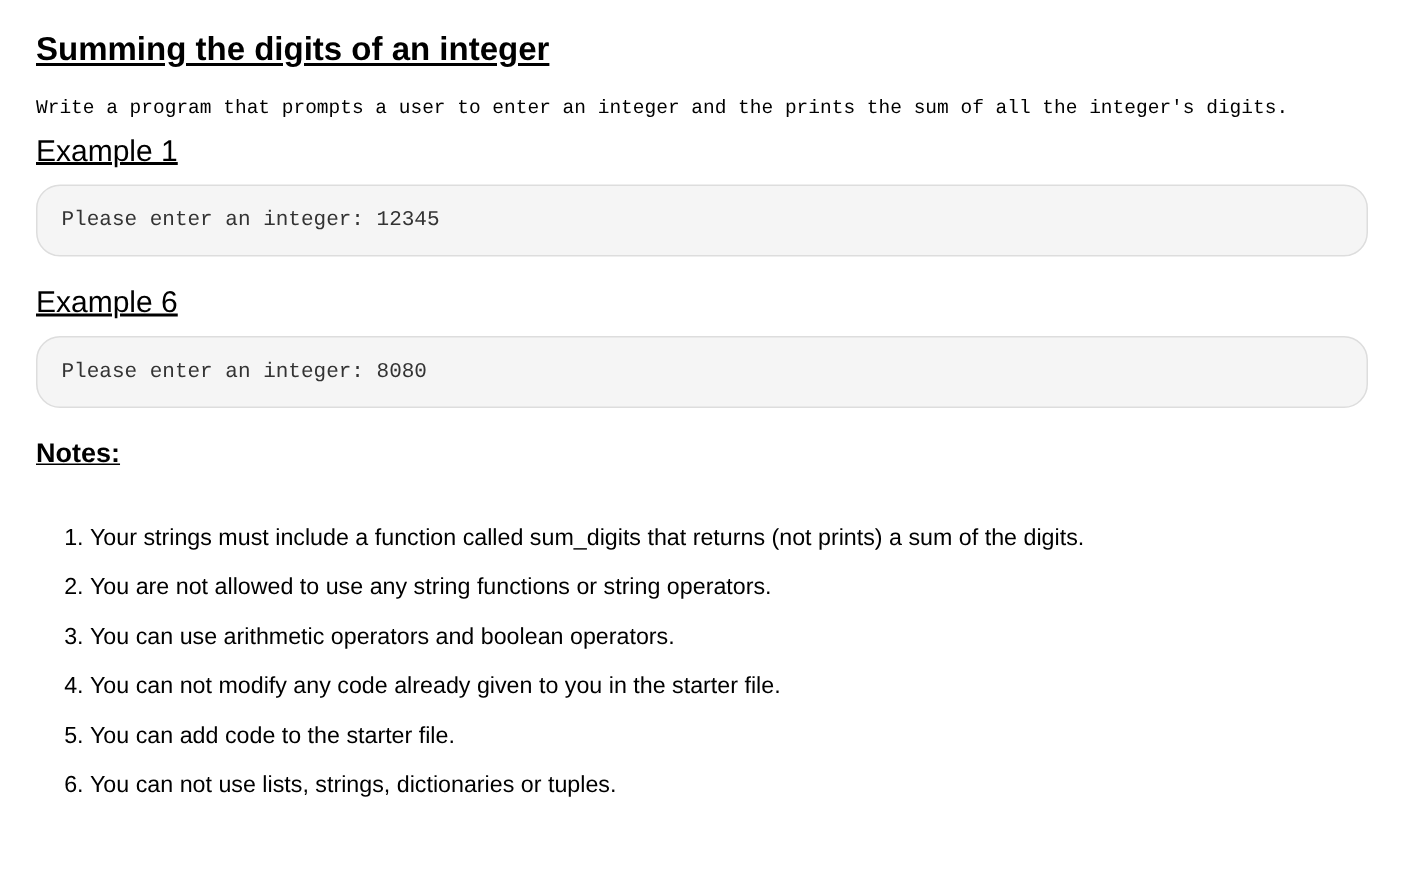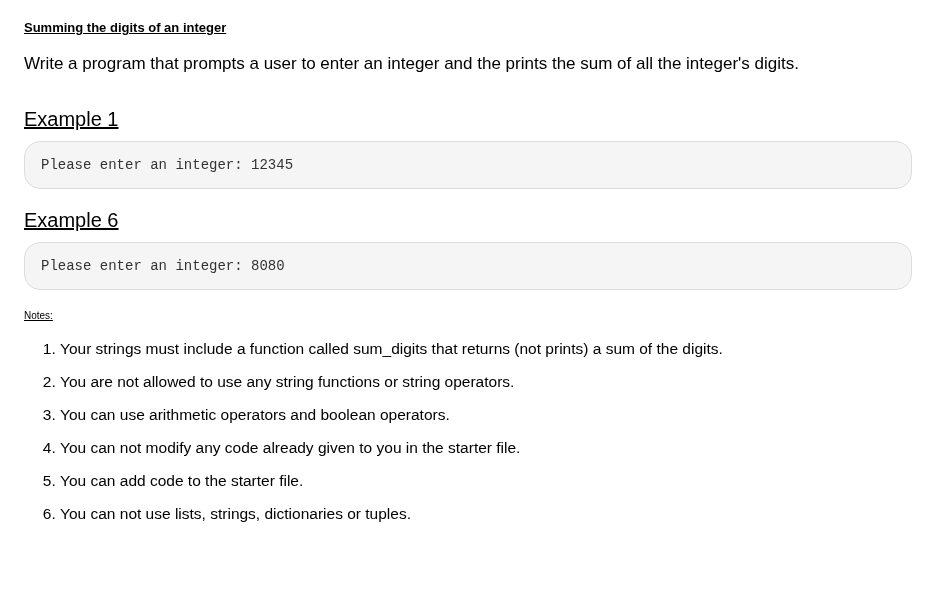--- a/index.html
+++ b/index.html
@@ -11,30 +11,31 @@
     body {
       font-family: Arial, sans-serif;
       font-size: 16px;
       color: #000;
       background: #fff;
       padding: 20px 24px;
       max-width: 936px;
     }
 
     h1 {
-      font-size: 13px;
+      font-size: 22px;
       font-weight: bold;
       text-decoration: underline;
       margin-bottom: 16px;
     }
 
     .description {
-      font-size: 17px;
-      margin-bottom: 31px;
+      font-size: 13px;
+      margin-bottom: 8px;
       line-height: 1.5;
+      font-family: Liberation Mono, monospace;
     }
 
     .example-heading {
       font-size: 20px;
       text-decoration: underline;
       margin-bottom: 10px;
     }
 
     .code-block {
       background: #f5f5f5;
@@ -42,24 +43,24 @@
       border-radius: 16px;
       padding: 12px 16px;
       font-family: 'Courier New', Courier, monospace;
       font-size: 14px;
       color: #333;
       margin-bottom: 20px;
       line-height: 1.6;
     }
 
     .notes-heading {
-      font-size: 10px;
-      font-weight: normal;
+      font-size: 18px;
+      font-weight: bold;
       text-decoration: underline;
-      margin-bottom: 12px;
+      margin-bottom: 30px;
     }
 
     ol {
       padding-left: 36px;
       line-height: 2;
     }
 
     ol li {
       font-size: 15.5px;
       margin-bottom: 2px;

